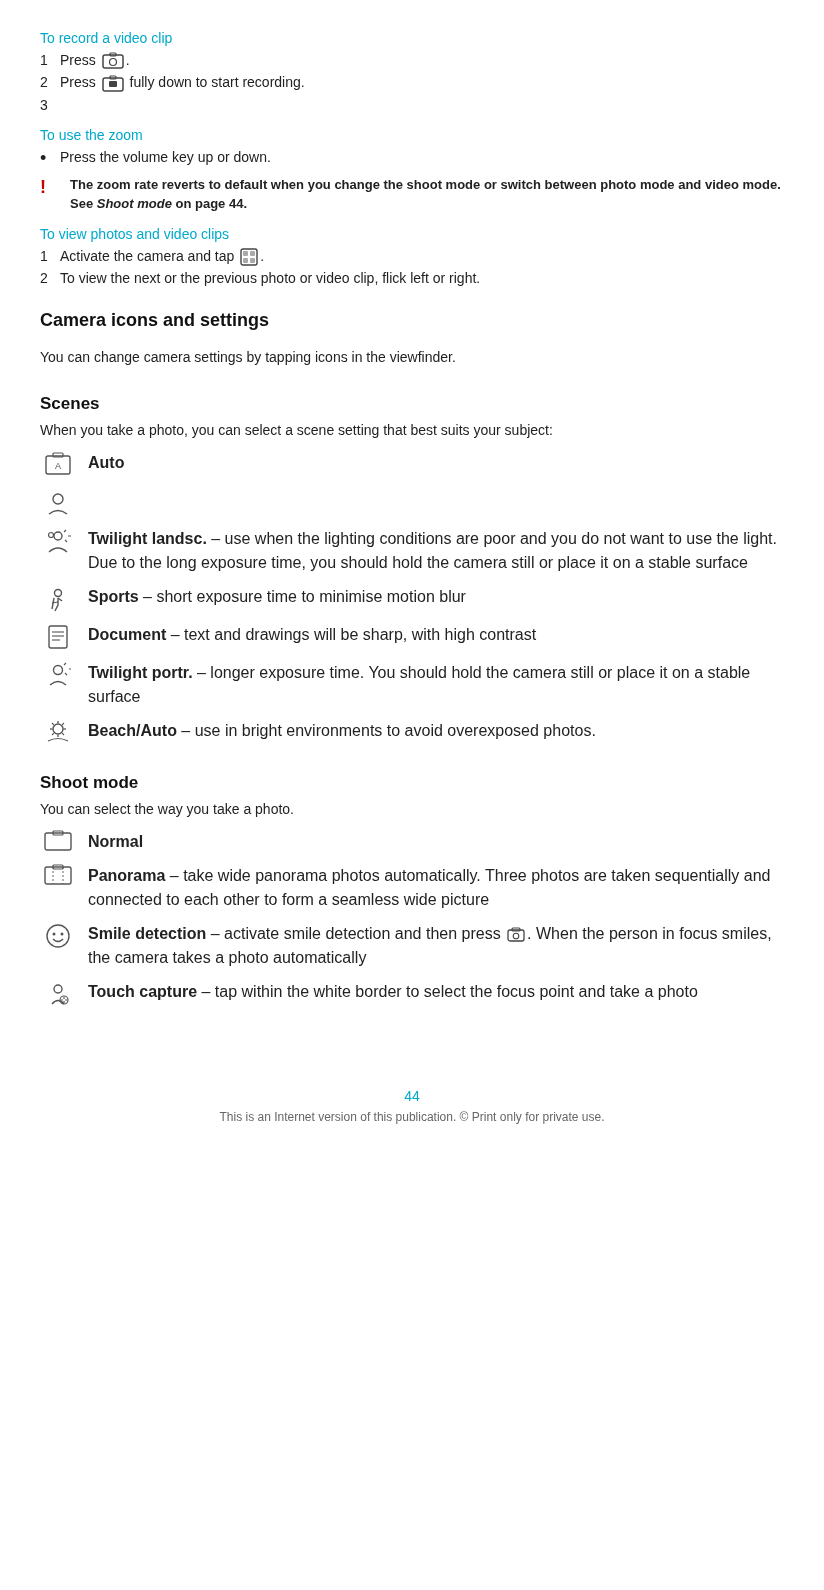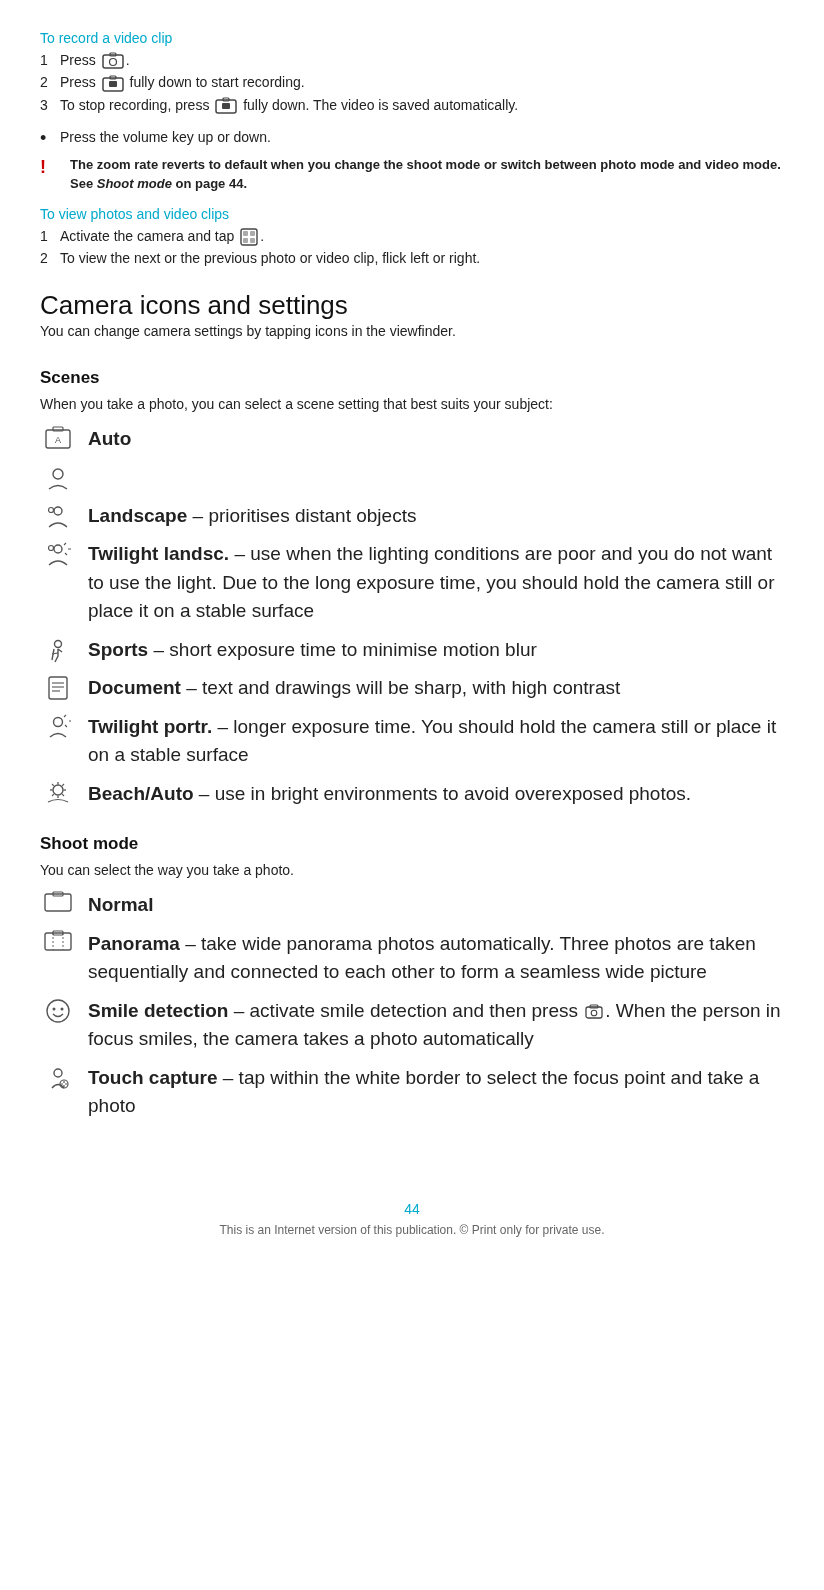--- a/index.html
+++ b/index.html
@@ -67,24 +67,24 @@
     }
     .warning-text {
       font-size: 13px;
       color: #222;
       line-height: 1.5;
       font-weight: bold;
     }
     .warning-text em { font-style: italic; }
 
     .main-heading {
-      font-size: 26px;
-      font-weight: normal;
+      font-size: 18px;
+      font-weight: bold;
       color: #111;
-      margin: 24px 0 0 0;
+      margin: 24px 0 16px 0;
       border-top: none;
     }
     .sub-heading {
       font-size: 17px;
       font-weight: bold;
       color: #111;
       margin: 26px 0 6px 0;
     }
     .body-text {
       font-size: 14px;
@@ -103,21 +103,21 @@
       margin-bottom: 10px;
       gap: 12px;
     }
     .icon-cell {
       min-width: 36px;
       display: flex;
       align-items: center;
       justify-content: center;
     }
     .icon-text {
-      font-size: 19px;
+      font-size: 16px;
       color: #222;
       line-height: 1.5;
     }
     .icon-text strong { font-weight: bold; }
 
     .page-footer {
       text-align: center;
       margin-top: 60px;
       padding-top: 20px;
     }
@@ -156,32 +156,26 @@
       <span>Press
         <svg width="22" height="18" viewBox="0 0 22 18" style="display:inline-block;vertical-align:middle;margin:0 2px;">
           <rect x="1" y="3" width="20" height="13" rx="2" fill="none" stroke="#444" stroke-width="1.5"></rect>
           <rect x="8" y="1" width="6" height="3" rx="1" fill="none" stroke="#444" stroke-width="1.2"></rect>
           <rect x="7" y="6" width="8" height="6" rx="1" fill="#444"></rect>
         </svg> fully down to start recording.
       </span>
     </li>
     <li>
       <span class="num">3</span>
-      <span>To stop recording, press
-        <svg width="22" height="18" viewBox="0 0 22 18" style="display:inline-block;vertical-align:middle;margin:0 2px;">
-          <rect x="1" y="3" width="20" height="13" rx="2" fill="none" stroke="#444" stroke-width="1.5"></rect>
-          <rect x="8" y="1" width="6" height="3" rx="1" fill="none" stroke="#444" stroke-width="1.2"></rect>
-          <rect x="7" y="6" width="8" height="6" rx="1" fill="#444"></rect>
-        </svg> fully down. The video is saved automatically.
-      </span>
     </li>
   </ol>
 </div>
 
 <div style="margin-top:14px;">
+  <div class="section-title">To use the zoom</div>
   <ul class="bullet-list">
     <li>
       <span class="bullet-dot">•</span>
       <span>Press the volume key up or down.</span>
     </li>
   </ul>
   <div class="warning-box">
     <span class="warning-icon">!</span>
     <div class="warning-text">
       The zoom rate reverts to default when you change the shoot mode or switch between photo mode and video mode. See <em>Shoot mode</em> on page 44.
@@ -234,30 +228,20 @@
 
     <li>
       <div class="icon-cell">
         <svg width="28" height="28" viewBox="0 0 28 28">
           <circle cx="14" cy="10" r="5" fill="none" stroke="#555" stroke-width="1.4"></circle>
           <path d="M5 25 Q14 18 23 25" fill="none" stroke="#555" stroke-width="1.4"></path>
         </svg>
       </div>
     </li>
 
-    <li>
-      <div class="icon-cell">
-        <svg width="28" height="28" viewBox="0 0 28 28">
-          <circle cx="14" cy="9" r="4" fill="none" stroke="#555" stroke-width="1.4"></circle>
-          <path d="M5 25 Q14 17 23 25" fill="none" stroke="#555" stroke-width="1.4"></path>
-          <circle cx="7" cy="8" r="2.5" fill="none" stroke="#555" stroke-width="1.2"></circle>
-        </svg>
-      </div>
-      <div class="icon-text"><strong>Landscape</strong> – prioritises distant objects</div>
-    </li>
 
     <li>
       <div class="icon-cell">
         <svg width="28" height="28" viewBox="0 0 28 28">
           <circle cx="14" cy="9" r="4" fill="none" stroke="#555" stroke-width="1.4"></circle>
           <path d="M5 25 Q14 17 23 25" fill="none" stroke="#555" stroke-width="1.4"></path>
           <circle cx="7" cy="8" r="2.5" fill="none" stroke="#555" stroke-width="1.2"></circle>
           <path d="M20 5 L22 3 M24 9 L27 9 M21 13 L23 15" stroke="#555" stroke-width="1.1" fill="none"></path>
         </svg>
       </div>

